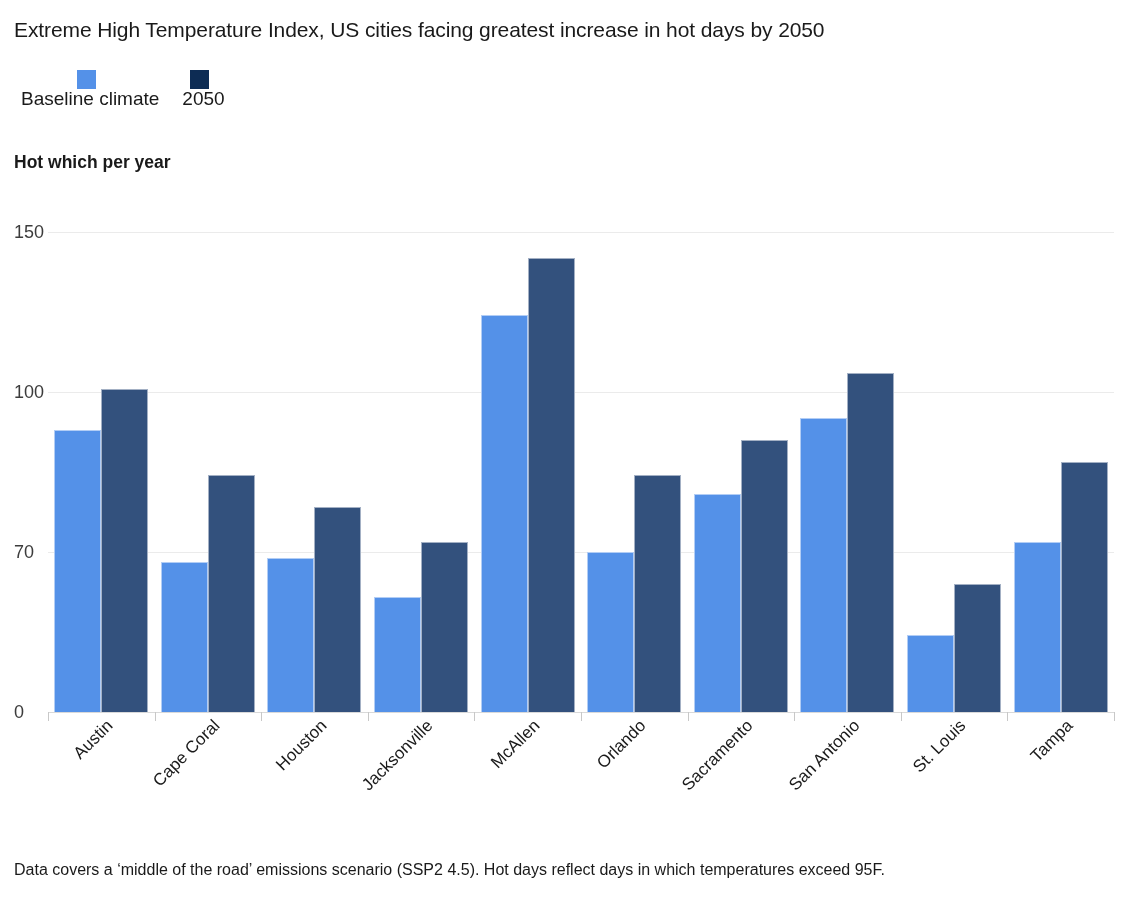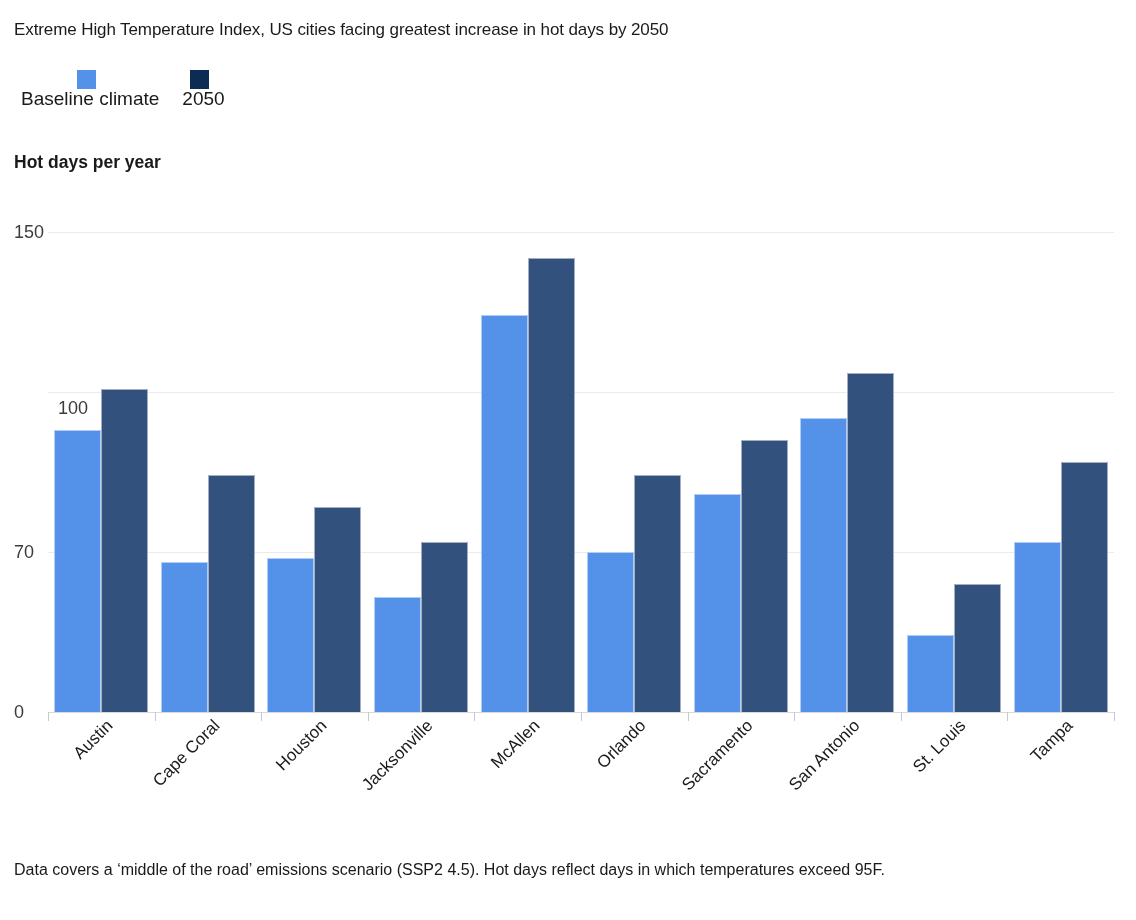--- a/index.html
+++ b/index.html
@@ -20,21 +20,21 @@
     position: absolute;
     inset: 0;
     padding: 0;
   }
 
   
   .title {
     position: absolute;
     left: 14px;
     top: 16px;
-    font-size: 17px;
+    font-size: 21px;
     line-height: 28px;
     letter-spacing: -0.1px;
     color: #1a1a1a;
     white-space: nowrap;
   }
 
   
   .legend {
     position: absolute;
     left: 14px;
@@ -166,33 +166,33 @@
       <div class="legend-item">
         <span class="legend-swatch" style="background: rgb(84, 145, 232);"></span>
         <span class="legend-label">Baseline climate</span>
       </div>
       <div class="legend-item">
         <span class="legend-swatch" style="background: rgb(13, 44, 84);"></span>
         <span class="legend-label">2050</span>
       </div>
     </div>
 
-  <div class="axis-title">Hot days per year</div>
+  <div class="axis-title">Hot which per year</div>
 
   <div id="plot">
     <div id="gridlines">
         <div class="gridline zero" style="top: 712px;"></div>
         <div class="gridline" style="top: 552px;"></div>
         <div class="gridline" style="top: 392px;"></div>
         <div class="gridline" style="top: 232px;"></div>
       </div>
     <div id="ticklabels">
         <div class="tick-label" style="top: 712px;">0</div>
         <div class="tick-label" style="top: 552px;">70</div>
-        <div class="tick-label" style="top: 408px; margin-left: 44px;">100</div>
+        <div class="tick-label" style="top: 392px;">100</div>
         <div class="tick-label" style="top: 232px;">150</div>
       </div>
     <div class="bars-layer" id="bars-layer">
         <div class="group" style="left: 0px; width: 106.6px;">
           <div class="bar baseline" title="Austin — Baseline climate: 88" style="height: 281.6px; background: rgb(84, 145, 232);"></div>
           <div class="bar future" title="Austin — 2050: 101" style="height: 323.2px; background: rgb(51, 81, 125);"></div>
         </div>
         <div class="group" style="left: 106.6px; width: 106.6px;">
           <div class="bar baseline" title="Cape Coral — Baseline climate: 47" style="height: 150.4px; background: rgb(84, 145, 232);"></div>
           <div class="bar future" title="Cape Coral — 2050: 74" style="height: 236.8px; background: rgb(51, 81, 125);"></div>

